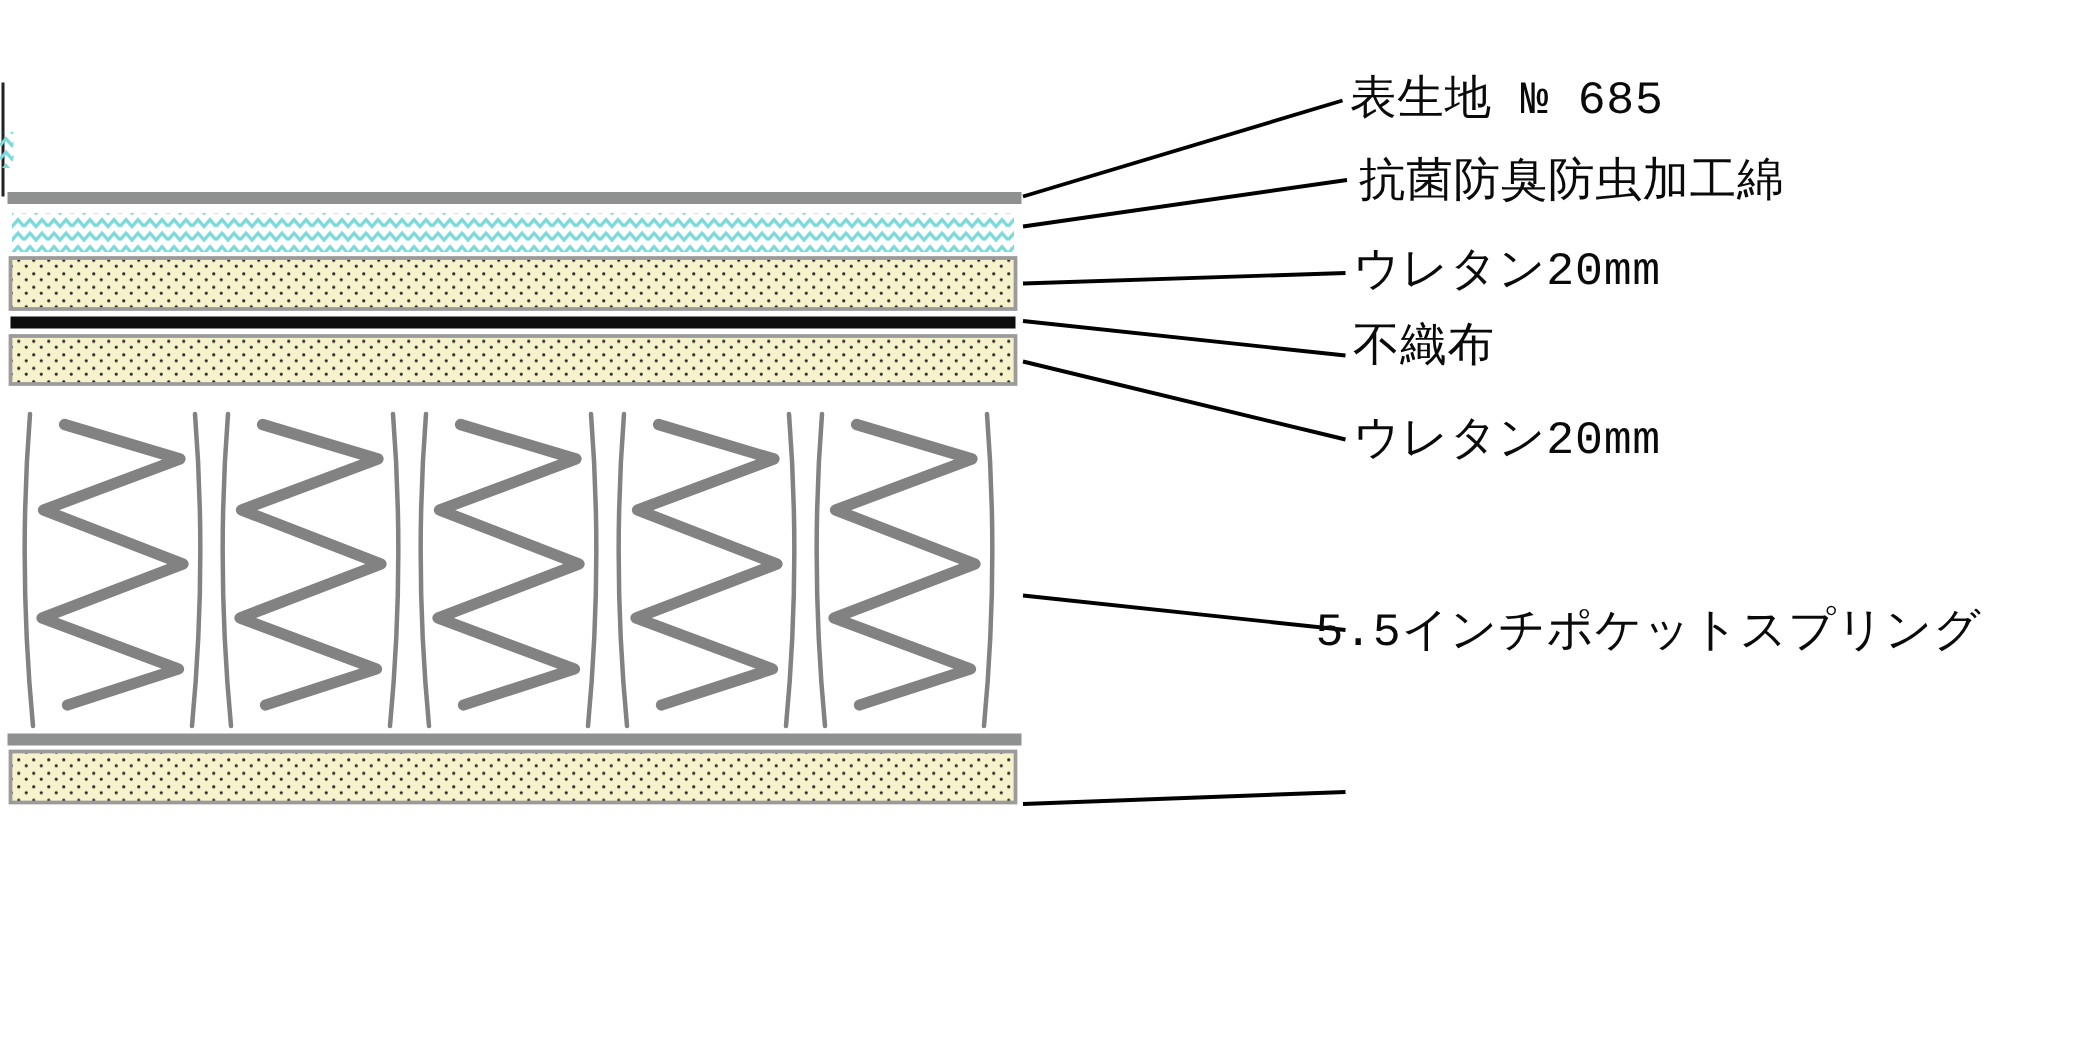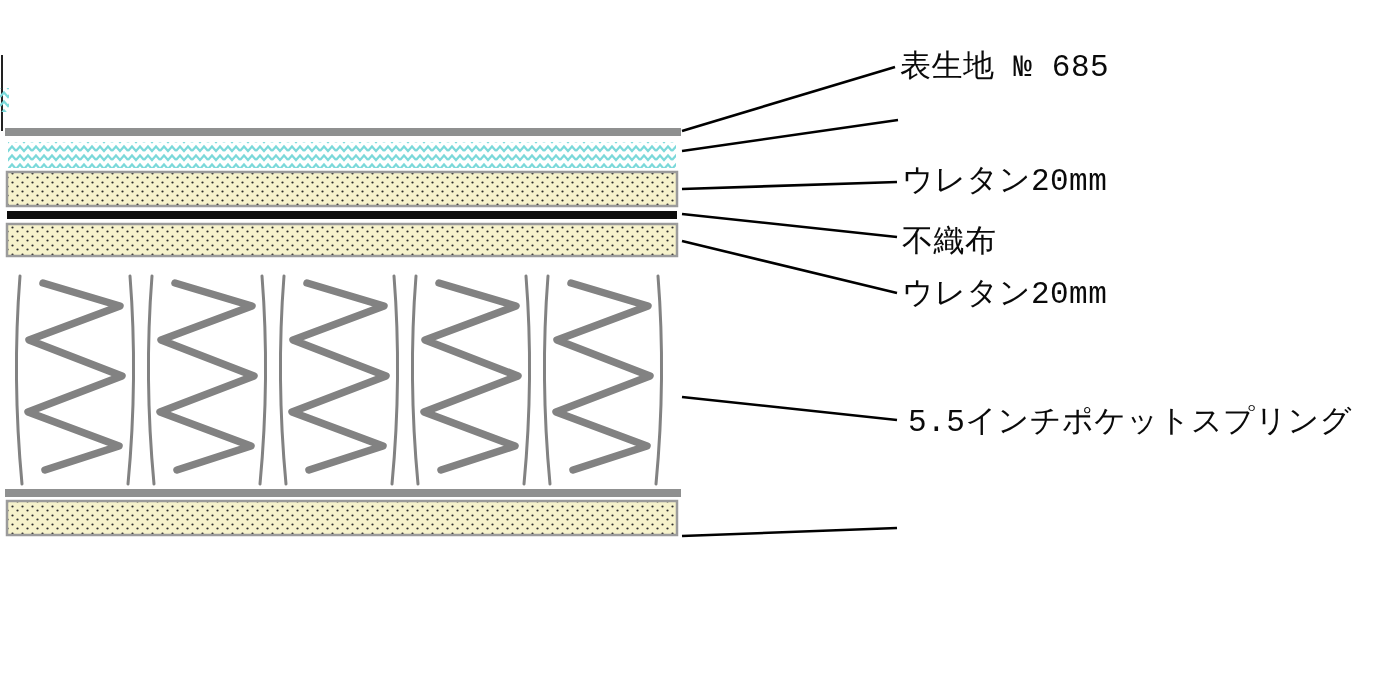--- a/index.html
+++ b/index.html
@@ -96,18 +96,19 @@
       <line x1="682" y1="151" x2="898" y2="120"></line>
       <line x1="682" y1="189" x2="897" y2="182"></line>
       <line x1="682" y1="214" x2="897" y2="237"></line>
       <line x1="682" y1="241" x2="897" y2="293"></line>
       <line x1="682" y1="397" x2="897" y2="420"></line>
       <line x1="682" y1="536" x2="897" y2="528"></line>
     </g>
   </svg>
 
   <div class="label" style="left:900px; top:49px;">表生地 № 685</div>
+  <div class="label" style="left:906px; top:104px;">抗菌防臭防虫加工綿</div>
   <div class="label" style="left:902px; top:163px;">ウレタン20mm</div>
-  <div class="label" style="left:902px; top:224px;">不織布</div>
+  <div class="label" style="left:902px; top:214px;">不織布</div>
   <div class="label" style="left:902px; top:276px;">ウレタン20mm</div>
-  <div class="label" style="left:908px; top:404px;">5.5インチポケットスプリング</div>
+  <div class="label" style="left:877px; top:404px;">5.5インチポケットスプリング</div>
 
 </div>
 
 </body></html>

